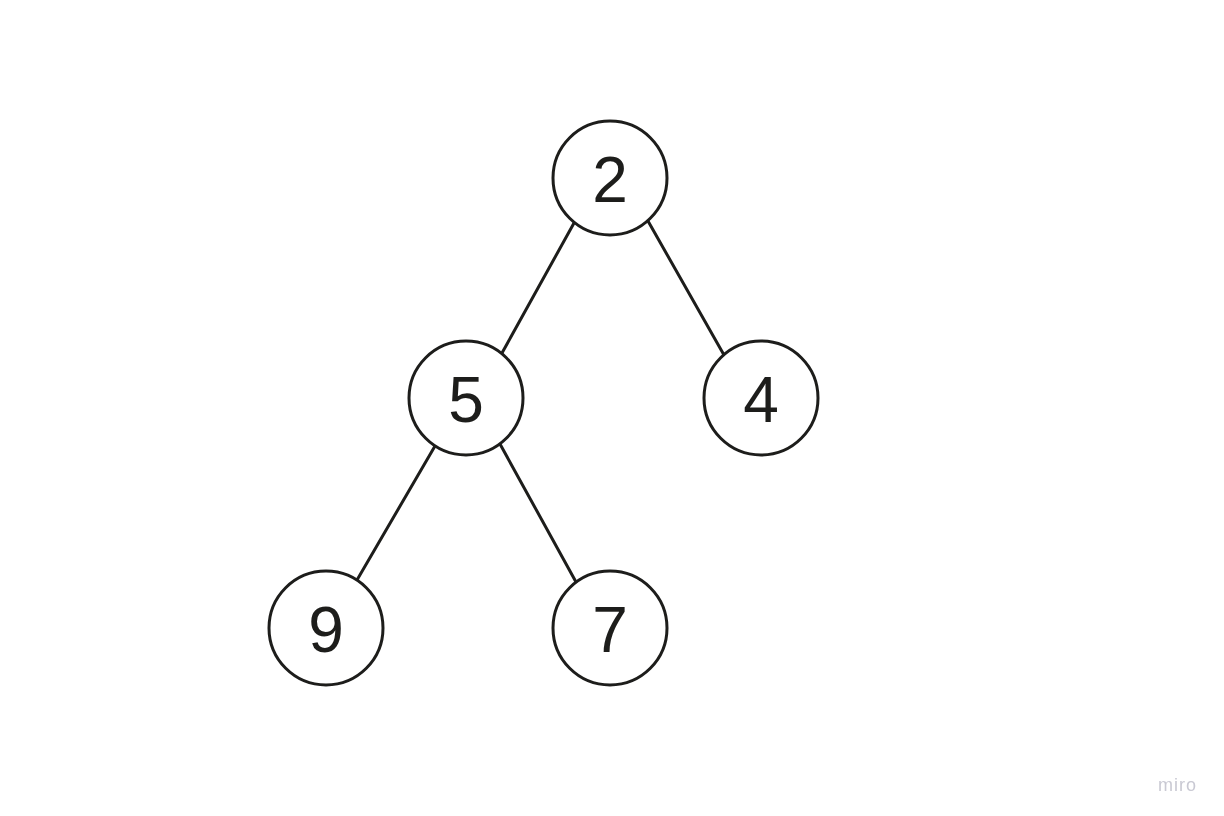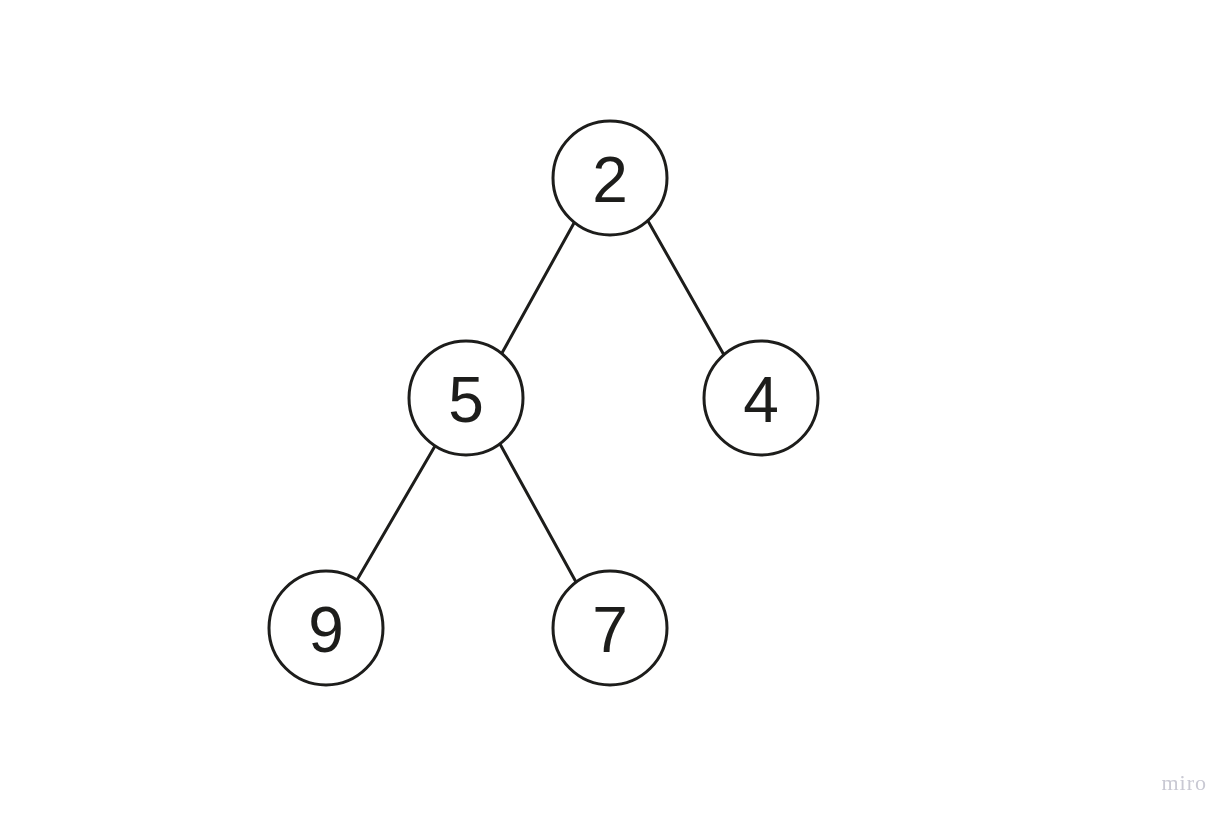--- a/index.html
+++ b/index.html
@@ -42,24 +42,24 @@
     dominant-baseline: central;
   }
   .edge-line {
     stroke: #1d1d1b;
     stroke-width: 3;
     stroke-linecap: round;
     fill: none;
   }
   #watermark {
     position: absolute;
-    right: 17px;
+    right: 27px;
     bottom: 22px;
-    font-family: Liberation Serif, serif;
-    font-size: 22px;
+    font-family: Liberation Sans, sans-serif;
+    font-size: 18px;
     letter-spacing: 1px;
     color: #c9c9d3;
     user-select: none;
     line-height: 1;
   }
 </style>
 </head>
 <body>
 
 <div id="canvas" style="background: rgb(255, 255, 255);">

